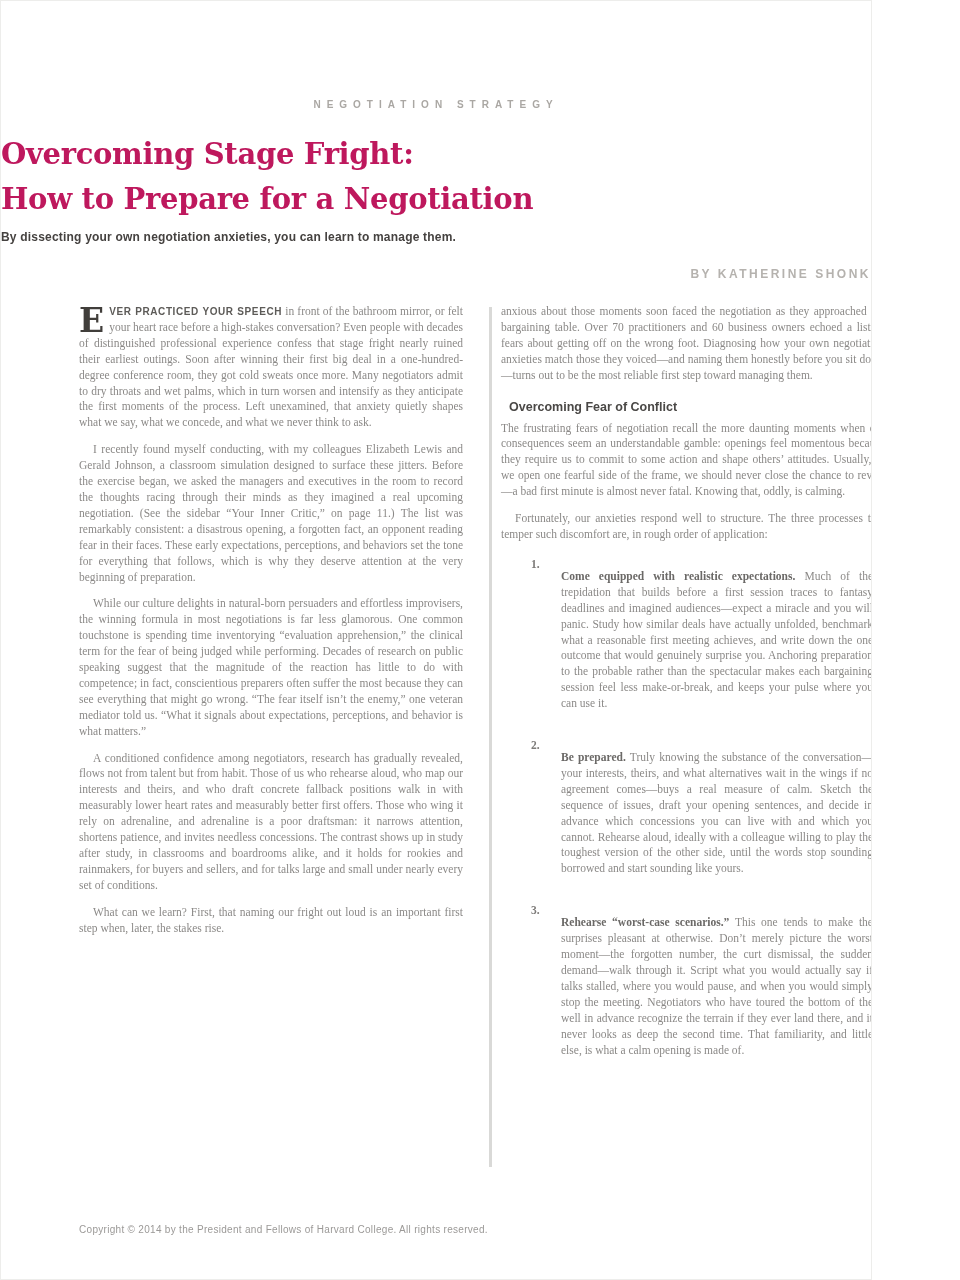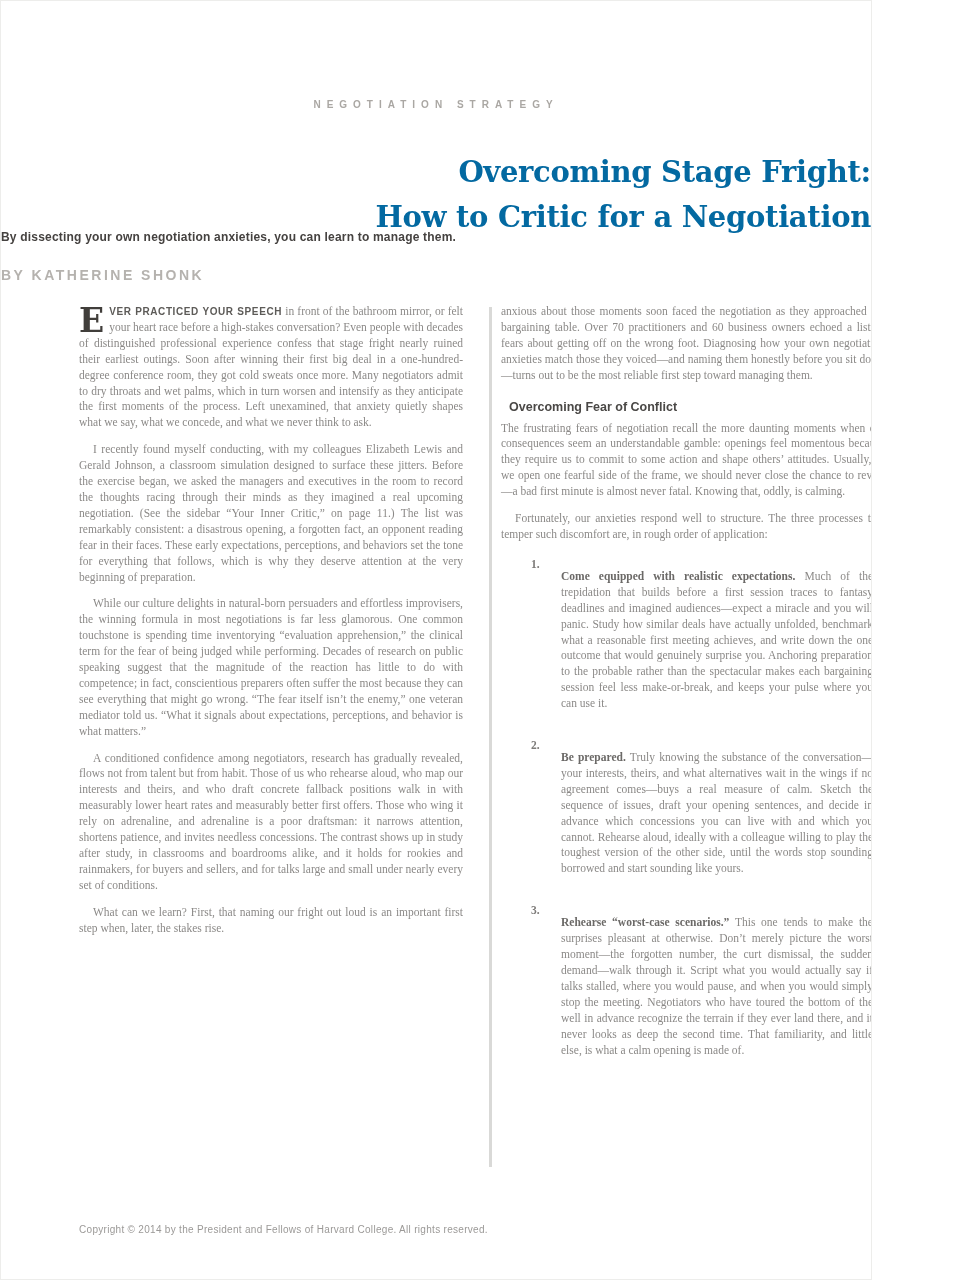--- a/index.html
+++ b/index.html
@@ -7,32 +7,32 @@
     position:relative;width:872px;height:1280px;background:#ffffff;overflow:hidden;
     box-sizing:border-box;border:1px solid #ededeb;
     font-family:"Liberation Serif", serif;
   }
   .kicker{
     position:absolute;top:98px;left:0;width:100%;text-align:center;
     font-family:"Liberation Sans", sans-serif;font-size:10px;font-weight:bold;
     letter-spacing:6px;color:#aaa7a3;filter:blur(0.6px);
   }
   .title{
-    position:absolute;top:149px;left:0;width:100%;text-align:right;
+    position:absolute;top:131px;left:0;width:100%;text-align:left;
     font-family:"DejaVu Serif", serif;font-weight:800;font-size:29px;line-height:45px;
-    color:#0369a1;filter:blur(0.45px);letter-spacing:-0.3px;
+    color:#be185d;filter:blur(0.45px);letter-spacing:-0.3px;
   }
   .deck{
     position:absolute;top:229px;left:0;width:100%;text-align:left;
     font-family:"Liberation Sans", sans-serif;font-size:12px;font-weight:bold;
     color:#454240;filter:blur(0.55px);letter-spacing:0.2px;
   }
   .byline{
-    position:absolute;top:266px;left:0;width:100%;text-align:left;
-    font-family:"Liberation Sans", sans-serif;font-size:14px;font-weight:bold;
+    position:absolute;top:266px;left:0;width:100%;text-align:right;
+    font-family:"Liberation Sans", sans-serif;font-size:12px;font-weight:bold;
     letter-spacing:2.5px;color:#b5b2ae;filter:blur(0.5px);
   }
   .columns{
     position:absolute;left:78px;top:303px;width:806px;display:flex;gap:38px;
   }
   .col{width:384px;}
   .vrule{
     position:absolute;left:488px;top:306px;width:3px;height:860px;background:#d9d9d7;
   }
   .body-text p, .body-text .itext{
@@ -73,21 +73,21 @@
 </style>
 </head>
 <body>
 
 <div class="page">
 
   <div class="kicker">NEGOTIATION STRATEGY</div>
 
   <div class="title">
     <div>Overcoming Stage Fright:</div>
-    <div>How to Critic for a Negotiation</div>
+    <div>How to Prepare for a Negotiation</div>
   </div>
 
   <div class="deck">By dissecting your own negotiation anxieties, you can learn to manage them.</div>
 
   <div class="byline">BY KATHERINE SHONK</div>
 
   <div class="vrule"></div>
 
   <div class="columns body-text">
 

